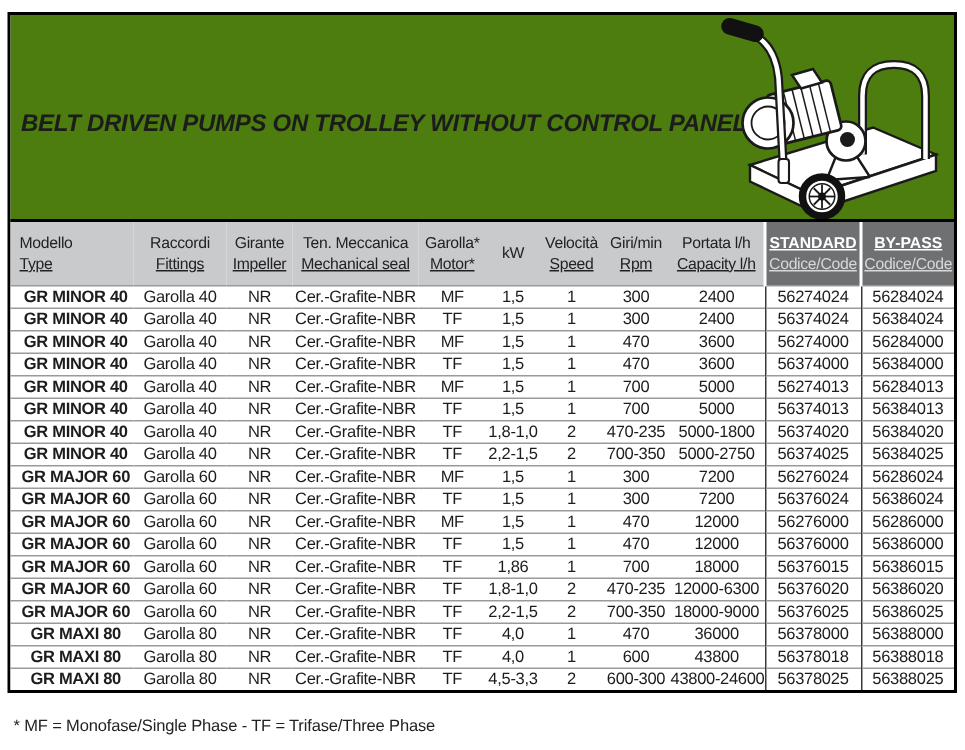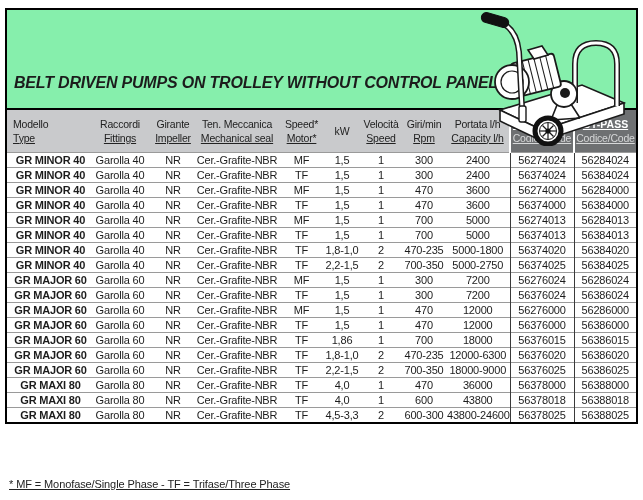--- a/index.html
+++ b/index.html
@@ -13,23 +13,23 @@
   }
   .frame {
     position: absolute;
     left: 5px; top: 8px;
     width: 633px;
     border: 2px solid #000;
     background: #fff;
   }
   .top-box {
     position: relative;
-    height: 100px;
+    height: 138px;
     border-bottom: 2px solid #000;
-    background: #86efac;
+    background: #4d7c0f;
     padding-left: 24px;
   }
   .page-title {
     position: absolute;
     left: 7px; top: 64px;
     font-size: 16px;
     font-weight: bold;
     font-style: italic;
     letter-spacing: -0.2px;
     white-space: nowrap;
@@ -83,21 +83,20 @@
     padding-left: 6px;
     font-size: 11px;
   }
   .spec td.code-cell { border-left: 1px solid #3a3a3a; }
   .footnote {
     position: absolute;
     left: 9px; top: 478px;
     font-size: 11px;
     color: #222;
     letter-spacing: -0.1px;
-    text-decoration: underline;
   }
   
   col.w0 { width: 82px; }  col.w1 { width: 62px; }
   col.w2 { width: 44px; }  col.w3 { width: 84px; }
   col.w4 { width: 45px; }  col.w5 { width: 36px; }
   col.w6 { width: 42px; }  col.w7 { width: 44px; }
   col.w8 { width: 64px; }  col.w9 { width: 64px; }
   col.w10 { width: 62px; }
 </style>
 </head>
@@ -179,21 +178,21 @@
         </th>
         <th>
           <span class="l1">Girante</span>
           <span class="l2">Impeller</span>
         </th>
         <th>
           <span class="l1">Ten. Meccanica</span>
           <span class="l2">Mechanical seal</span>
         </th>
         <th>
-          <span class="l1">Speed*</span>
+          <span class="l1">Garolla*</span>
           <span class="l2">Motor*</span>
         </th>
         <th class="col-kw">
           <span class="l1">kW</span>
 
         </th>
         <th>
           <span class="l1">Velocità</span>
           <span class="l2">Speed</span>
         </th>

